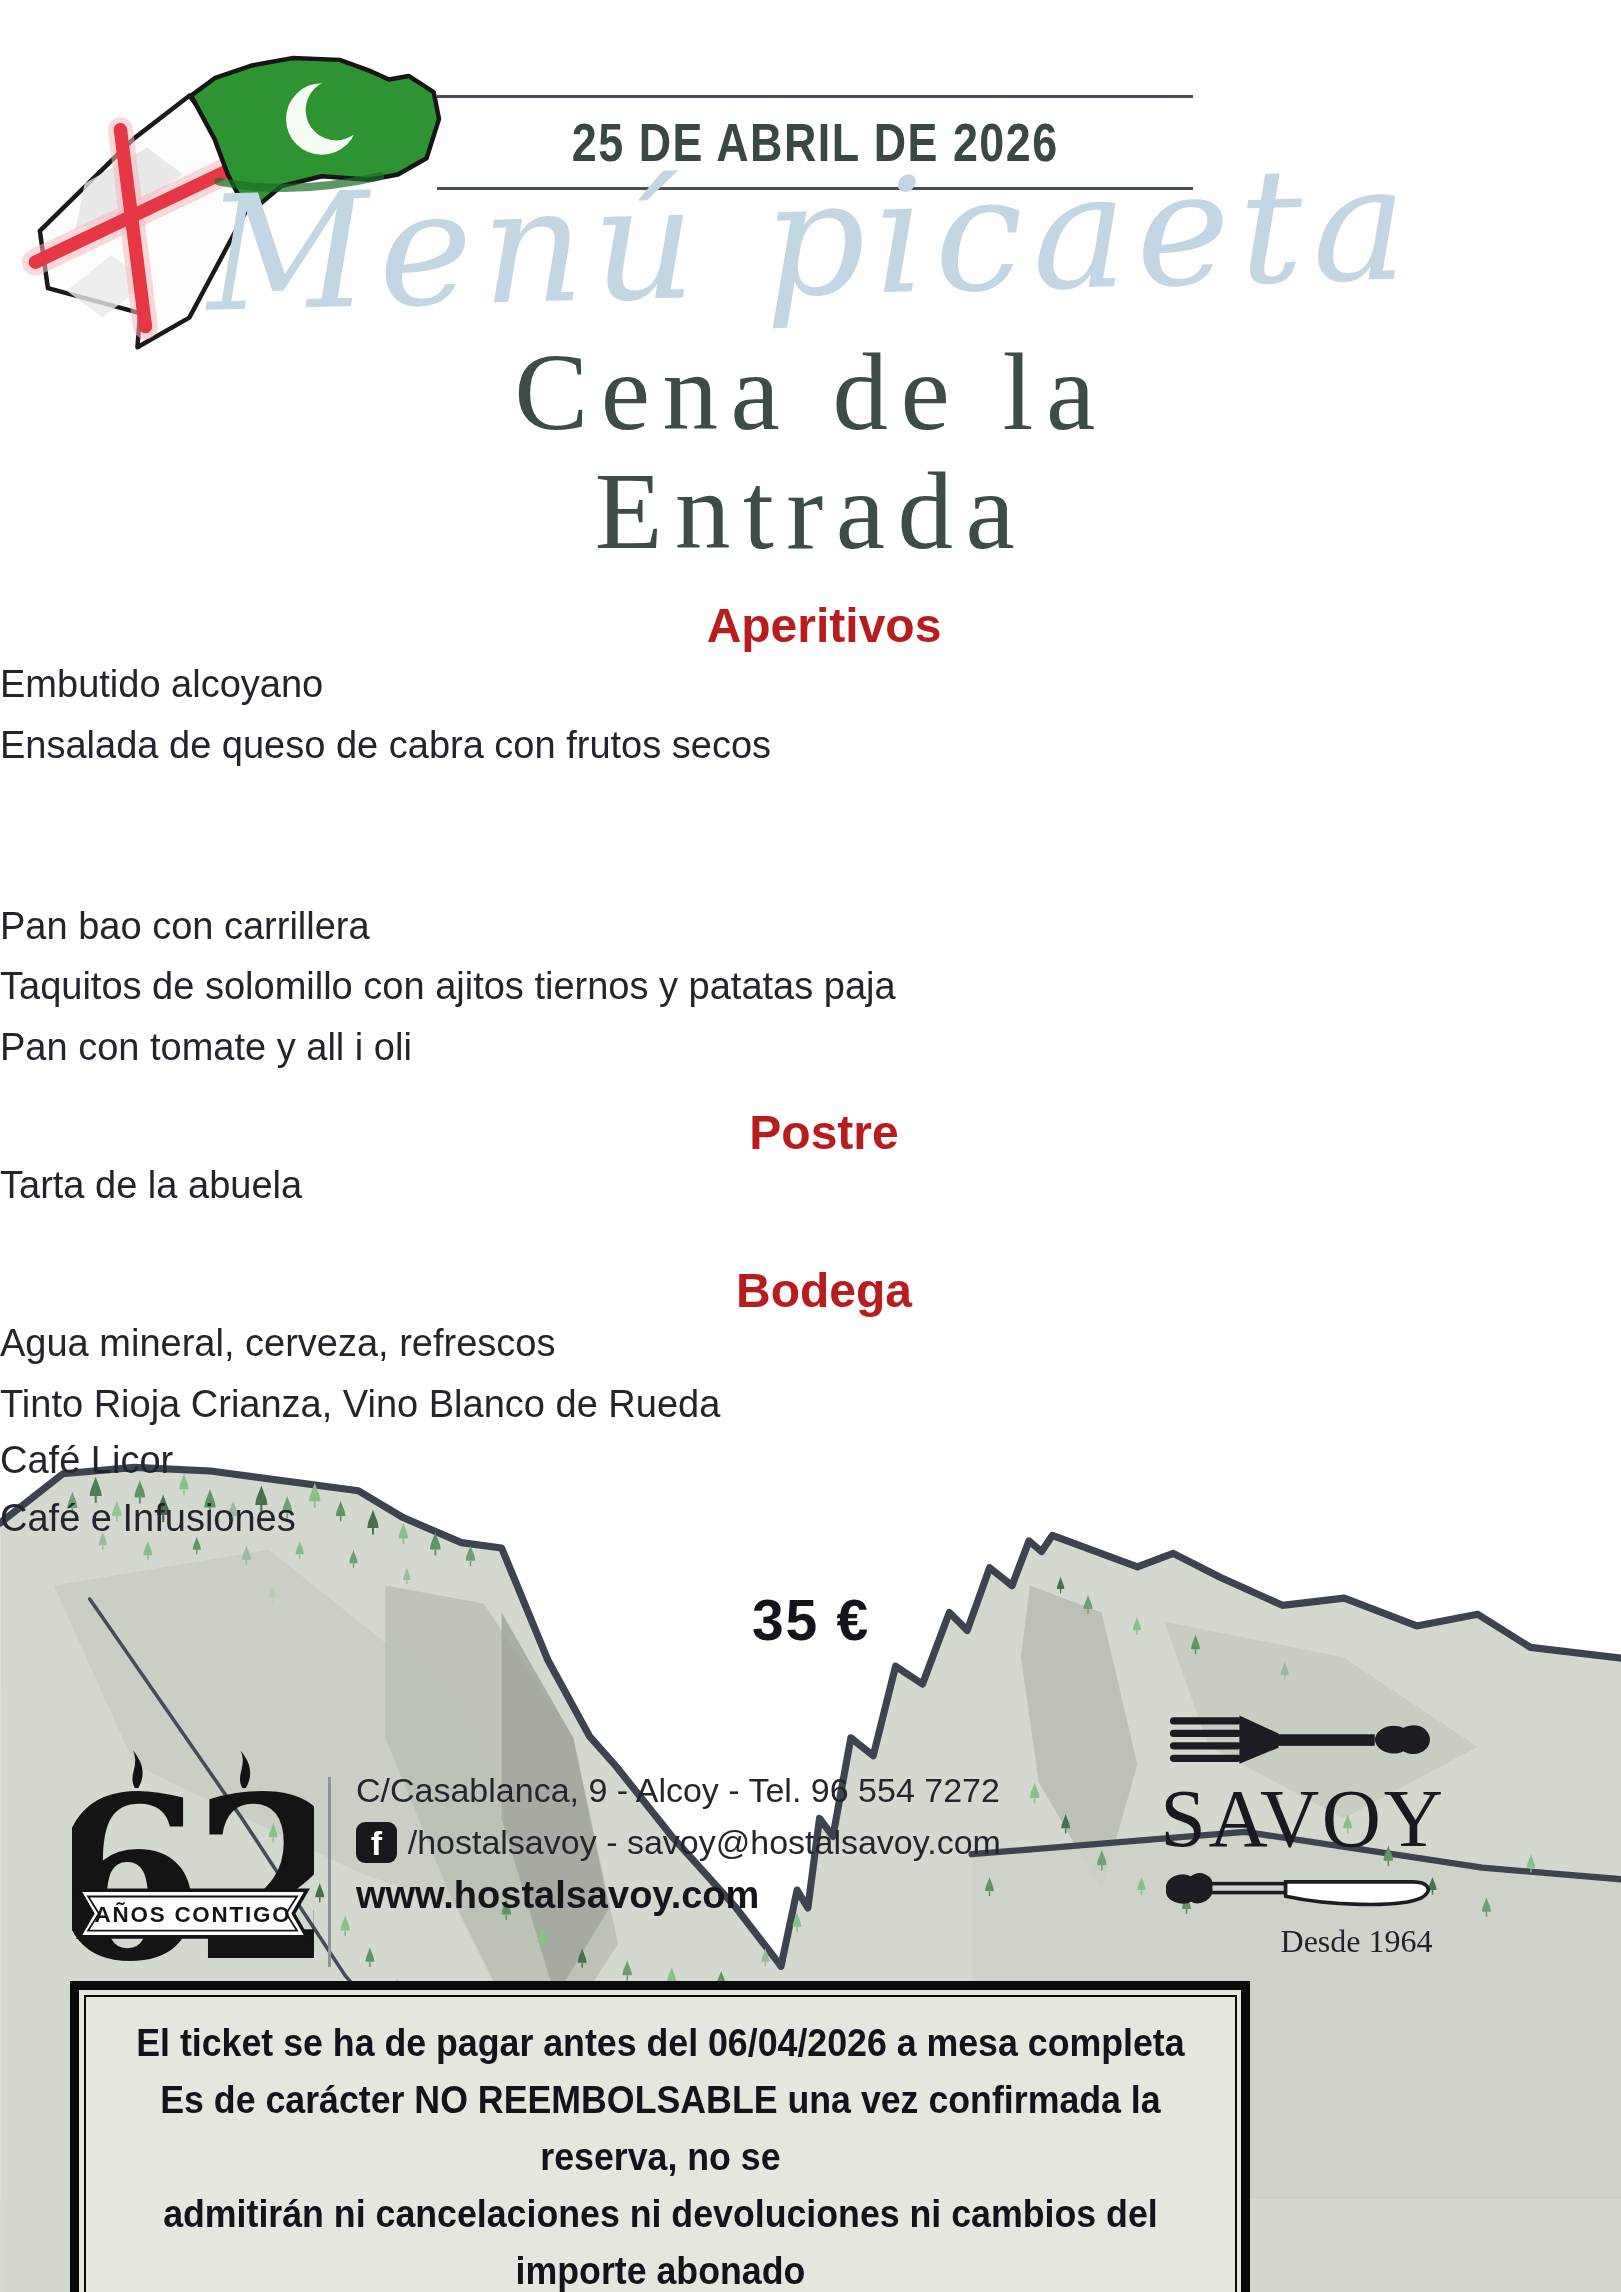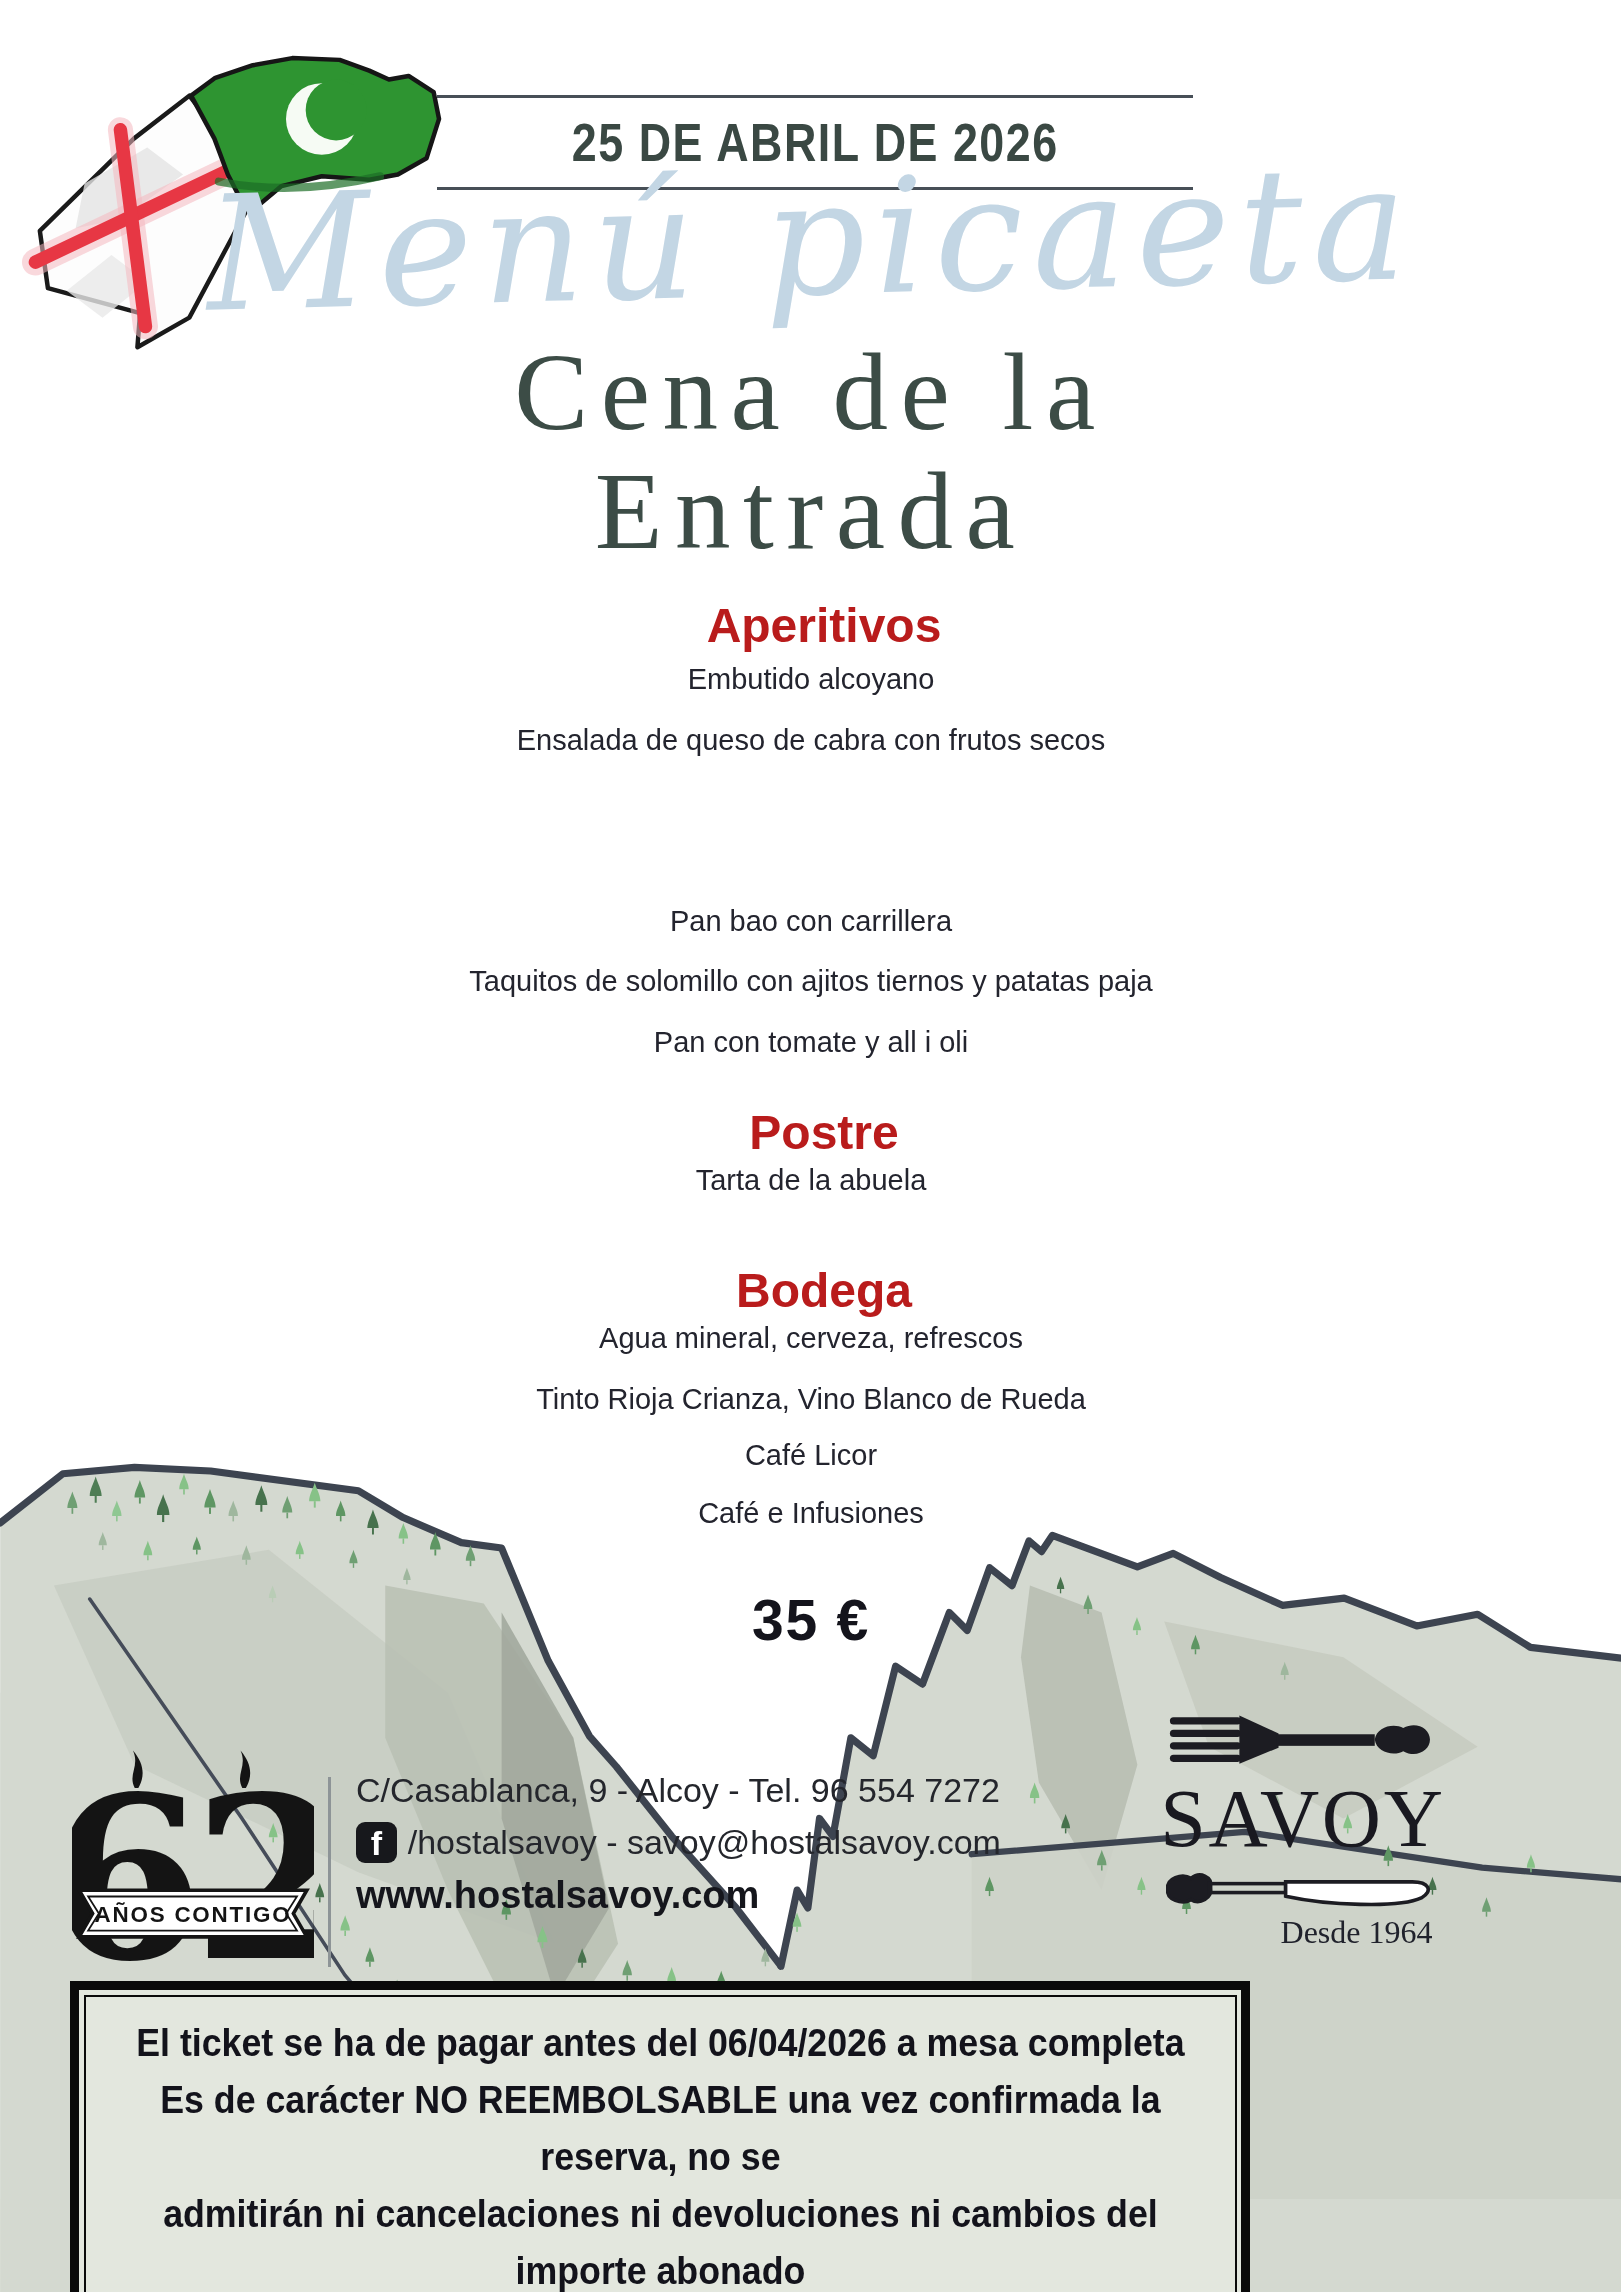--- a/index.html
+++ b/index.html
@@ -18,39 +18,39 @@
   .script-title{position:absolute;left:0;top:159px;width:100%;text-align:center;
       font-family:"DejaVu Serif",serif;font-style:italic;font-size:159px;line-height:1;
       color:#c3d6e4;letter-spacing:9px;transform:rotate(-1.5deg);white-space:nowrap;}
   .main-title{position:absolute;left:0;top:333px;width:100%;margin:0;text-align:center;
       font-family:"Liberation Serif",serif;font-weight:400;font-size:111px;line-height:1.07;
       color:#3c4c46;letter-spacing:12.5px;}
 
   
   .sec-header{position:absolute;left:0;width:100%;text-align:center;
       font-size:48px;font-weight:700;color:#b91c1c;padding-left:13px;}
-  .menu-item{position:absolute;left:0;width:100%;text-align:center;
-      font-size:29px;font-weight:400;color:#23242e;}
+  .menu-item{position:absolute;left:0;width:100%;
+      font-size:38px;font-weight:400;color:#23242e;}
   .price{position:absolute;left:0;top:1587px;width:100%;text-align:center;
       font-size:57px;font-weight:700;color:#14141c;letter-spacing:1.8px;}
 
   
   .divider{position:absolute;left:328px;top:1777px;width:2.7px;height:190px;background:#8d9497;}
   .contact{position:absolute;left:356px;top:1771px;width:716px;color:#24262c;}
   .contact-line1{font-size:34px;}
   .contact-line2{margin-top:11.6px;display:flex;align-items:center;gap:10.7px;font-size:34px;}
   .fb-badge{width:41px;height:41px;border-radius:9px;background:#17181c;color:#ffffff;
       font-weight:700;font-size:34px;display:flex;align-items:flex-end;justify-content:center;
       line-height:39px;flex:0 0 auto;}
   .contact-line3{margin-top:11.6px;font-size:38px;font-weight:700;color:#15161c;}
 
   .savoy{position:absolute;left:1115px;top:1712px;width:376px;text-align:center;color:#191920;}
   .savoy-name{font-family:"Liberation Serif",serif;font-size:82px;letter-spacing:2.7px;
       line-height:1;margin-top:9px;}
-  .savoy-tagline{font-family:"Liberation Serif",serif;font-size:32px;
+  .savoy-tagline{font-family:"Liberation Serif",serif;font-size:32px;margin-top:9px;
       margin-left:107px;color:#20222c;}
 
   
   .notice{position:absolute;left:70px;top:1981px;width:1180px;box-sizing:border-box;
       border:9.9px solid #0a0a0a;padding:4.5px;background:#e3e7de;}
   .notice-inner{border:2.7px solid #0a0a0a;padding:18px 9px 21.5px;}
   .notice-line{width:106%;margin-left:-3%;text-align:center;font-size:38px;font-weight:700;
       color:#13131b;line-height:1.5;transform:scaleX(.94);}
 </style>
 </head>

